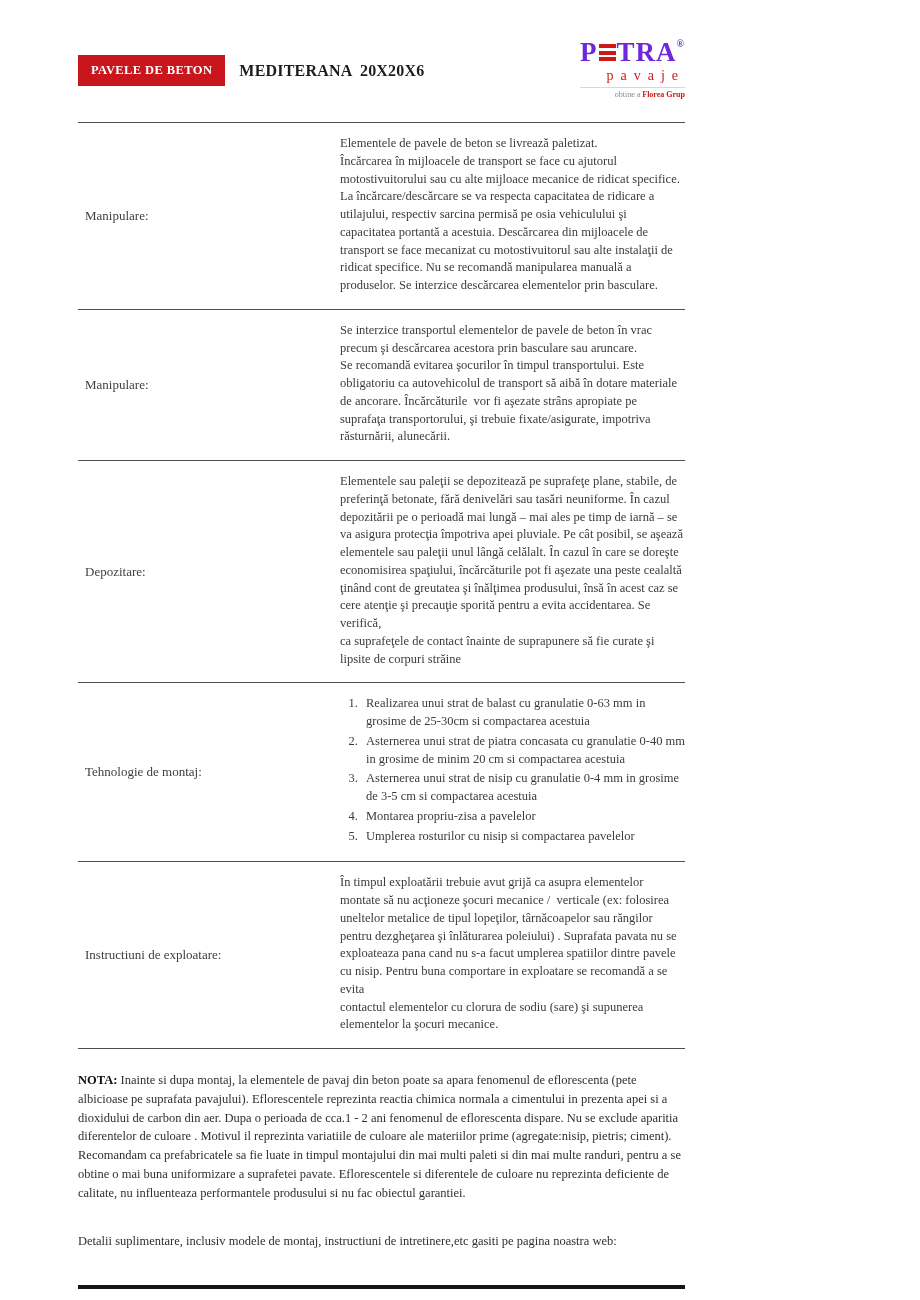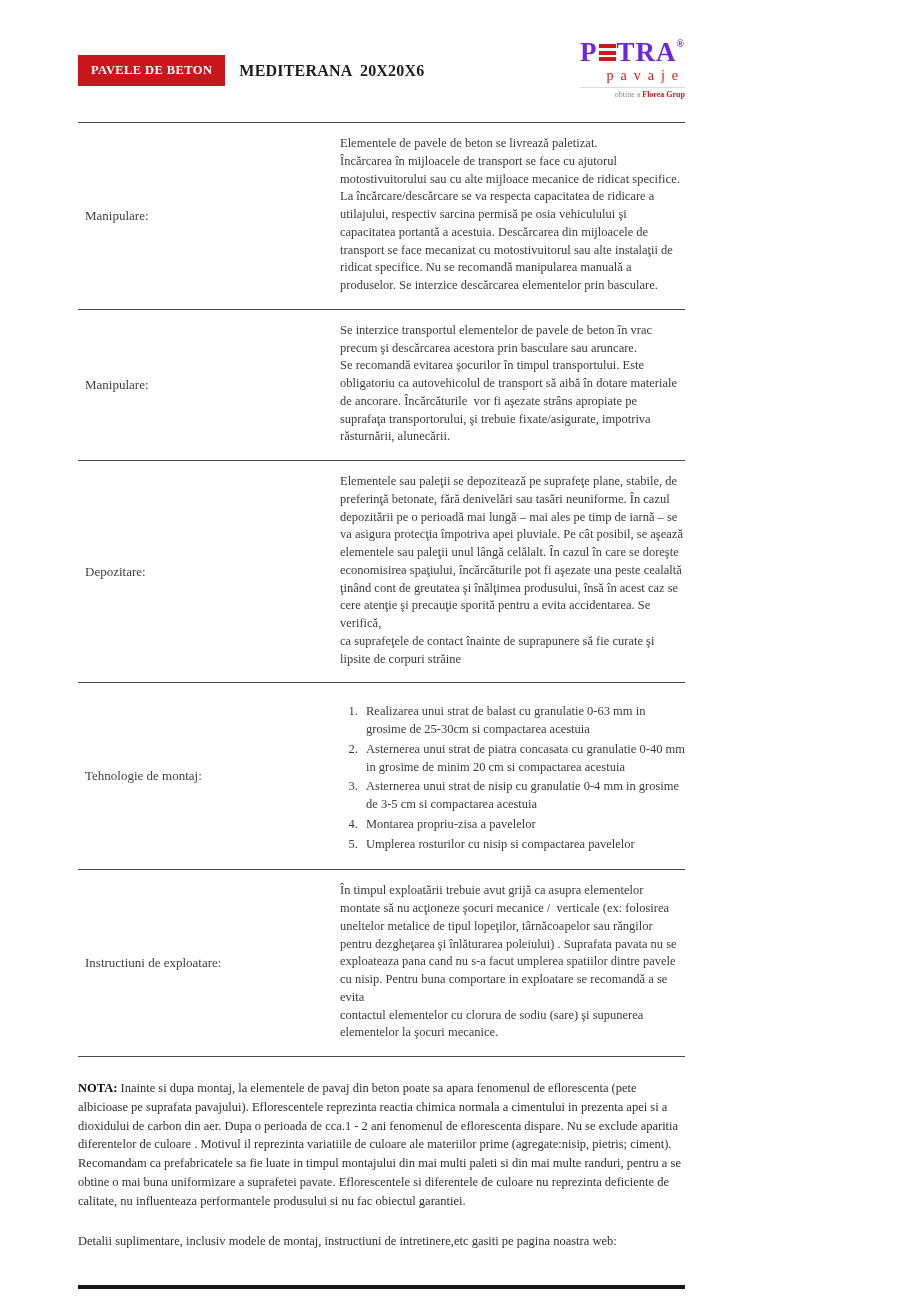--- a/index.html
+++ b/index.html
@@ -83,33 +83,33 @@
     color: #3e3e3e;
   }
   .row-content {
     flex: 1;
     padding: 12px 0 14px 0;
     font-size: 12.5px;
     line-height: 1.42;
     color: #3b3b3b;
   }
   .row-content .text { white-space: pre-wrap; display: block; }
-  .row-content ol { margin: 8px 0 0 0; padding-left: 21px; }
+  .row-content ol { margin: 0 0 0 0; padding-left: 21px; }
   .row-content li { padding-left: 5px; margin-bottom: 2px; }
 
   
   .nota {
     margin-top: 22px;
     font-size: 12.5px;
     line-height: 1.5;
     color: #2f2f2f;
   }
   .nota .nota-label { font-weight: bold; color: #111; }
   .details {
-    margin-top: 22px;
+    margin-top: 30px;
     font-size: 12.5px;
     line-height: 1.5;
     color: #2f2f2f;
   }
   .weblink { display: block; font-weight: bold; color: #111; }
 
   
   .footer-bar {
     position: absolute;
     left: 78px;

